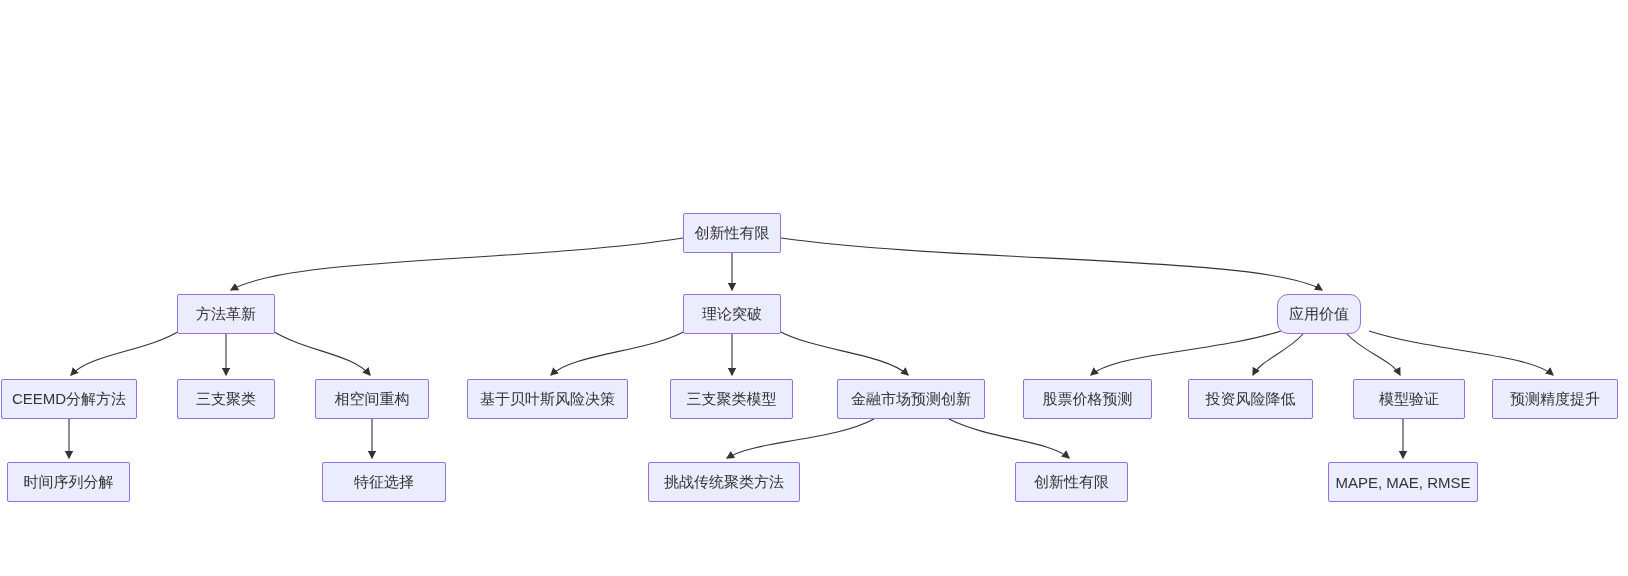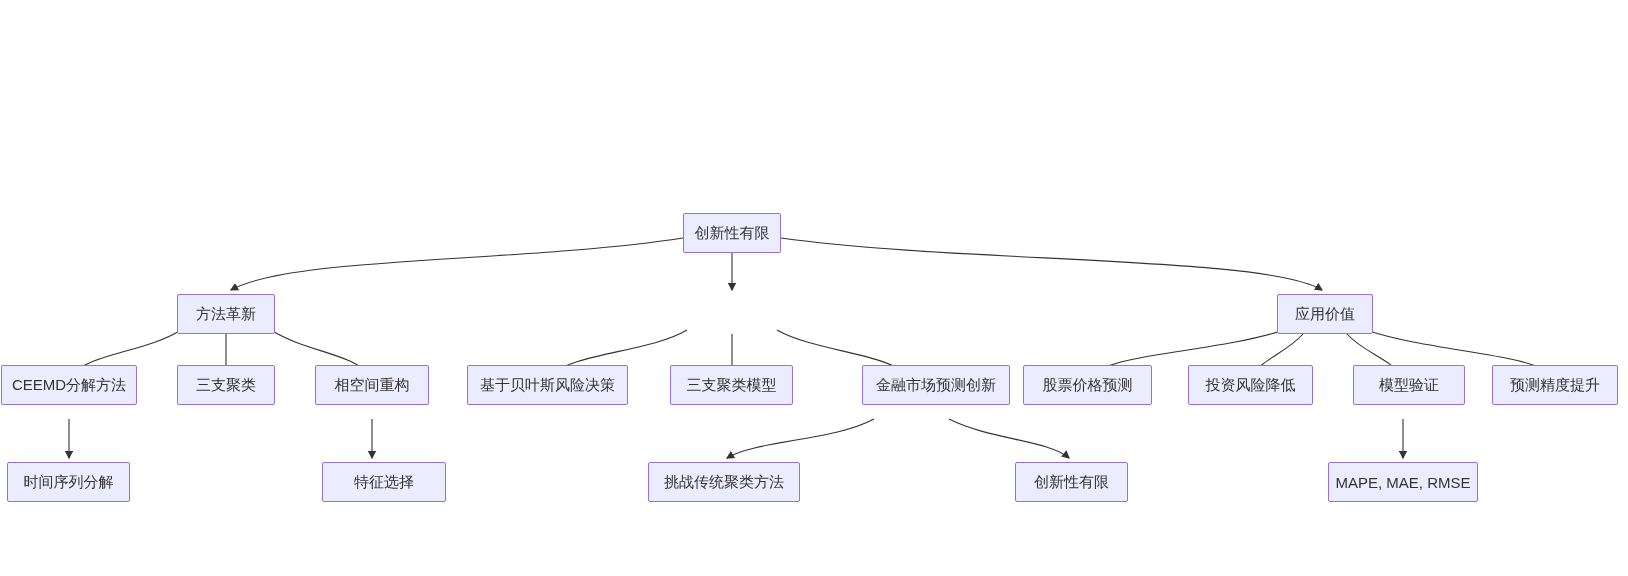--- a/index.html
+++ b/index.html
@@ -38,21 +38,21 @@
     font-size: 15px;
     display: flex;
     align-items: center;
     justify-content: center;
     white-space: nowrap;
     text-align: center;
   }
   
   .r1 { top: 213px; }
   .r2 { top: 294px; }
-  .r3 { top: 365px; text-align: center; }
+  .r3 { top: 379px; text-align: center; }
   .r4 { top: 462px; }
 </style>
 </head>
 <body>
 
 <div class="stage">
 
   <svg class="edge-layer" viewBox="0 0 1628 576" xmlns="http://www.w3.org/2000/svg">
     <defs>
       <marker id="arrow" viewBox="0 0 10 10" refX="8.5" refY="5" markerWidth="7.5" markerHeight="7.5" orient="auto-start-reverse">
@@ -75,28 +75,29 @@
     <path class="edge" d="M 69 419 L 69 458" marker-end="url(#arrow)"></path>
     <path class="edge" d="M 372 419 L 372 458" marker-end="url(#arrow)"></path>
     <path class="edge" d="M 874 419 C 833 441, 757 440, 727 458" marker-end="url(#arrow)"></path>
     <path class="edge" d="M 949 419 C 991 440, 1048 440, 1069 458" marker-end="url(#arrow)"></path>
     <path class="edge" d="M 1403 419 L 1403 458" marker-end="url(#arrow)"></path>
   </svg>
 
   <div class="node r1" style="left:683px; width:98px;">创新性有限</div>
 
   <div class="node r2" style="left:177px; width:98px;">方法革新</div>
-  <div class="node r2" style="left:1277px; width:96px;">应用价值</div>
+  <div class="node r2" style="left:683px; width:98px;">理论突破</div>
+  <div class="node r2" style="left:1277px; width:84px;border-radius:11px;">应用价值</div>
 
   <div class="node r3" style="left:1px; width:136px;">CEEMD分解方法</div>
   <div class="node r3" style="left:177px; width:98px;">三支聚类</div>
   <div class="node r3" style="left:315px; width:114px;">相空间重构</div>
   <div class="node r3" style="left:467px; width:161px;">基于贝叶斯风险决策</div>
   <div class="node r3" style="left:670px; width:123px;">三支聚类模型</div>
-  <div class="node r3" style="left:837px; width:148px;margin-left:25px;">金融市场预测创新</div>
+  <div class="node r3" style="left:837px; width:148px;">金融市场预测创新</div>
   <div class="node r3" style="left:1023px; width:129px;">股票价格预测</div>
   <div class="node r3" style="left:1188px; width:125px;">投资风险降低</div>
   <div class="node r3" style="left:1353px; width:112px;">模型验证</div>
   <div class="node r3" style="left:1492px; width:126px;">预测精度提升</div>
 
   <div class="node r4" style="left:7px; width:123px;">时间序列分解</div>
   <div class="node r4" style="left:322px; width:124px;">特征选择</div>
   <div class="node r4" style="left:648px; width:152px;font-family:Liberation Mono, monospace;">挑战传统聚类方法</div>
   <div class="node r4" style="left:1015px; width:113px;">创新性有限</div>
   <div class="node r4" style="left:1328px; width:150px;">MAPE, MAE, RMSE</div>

